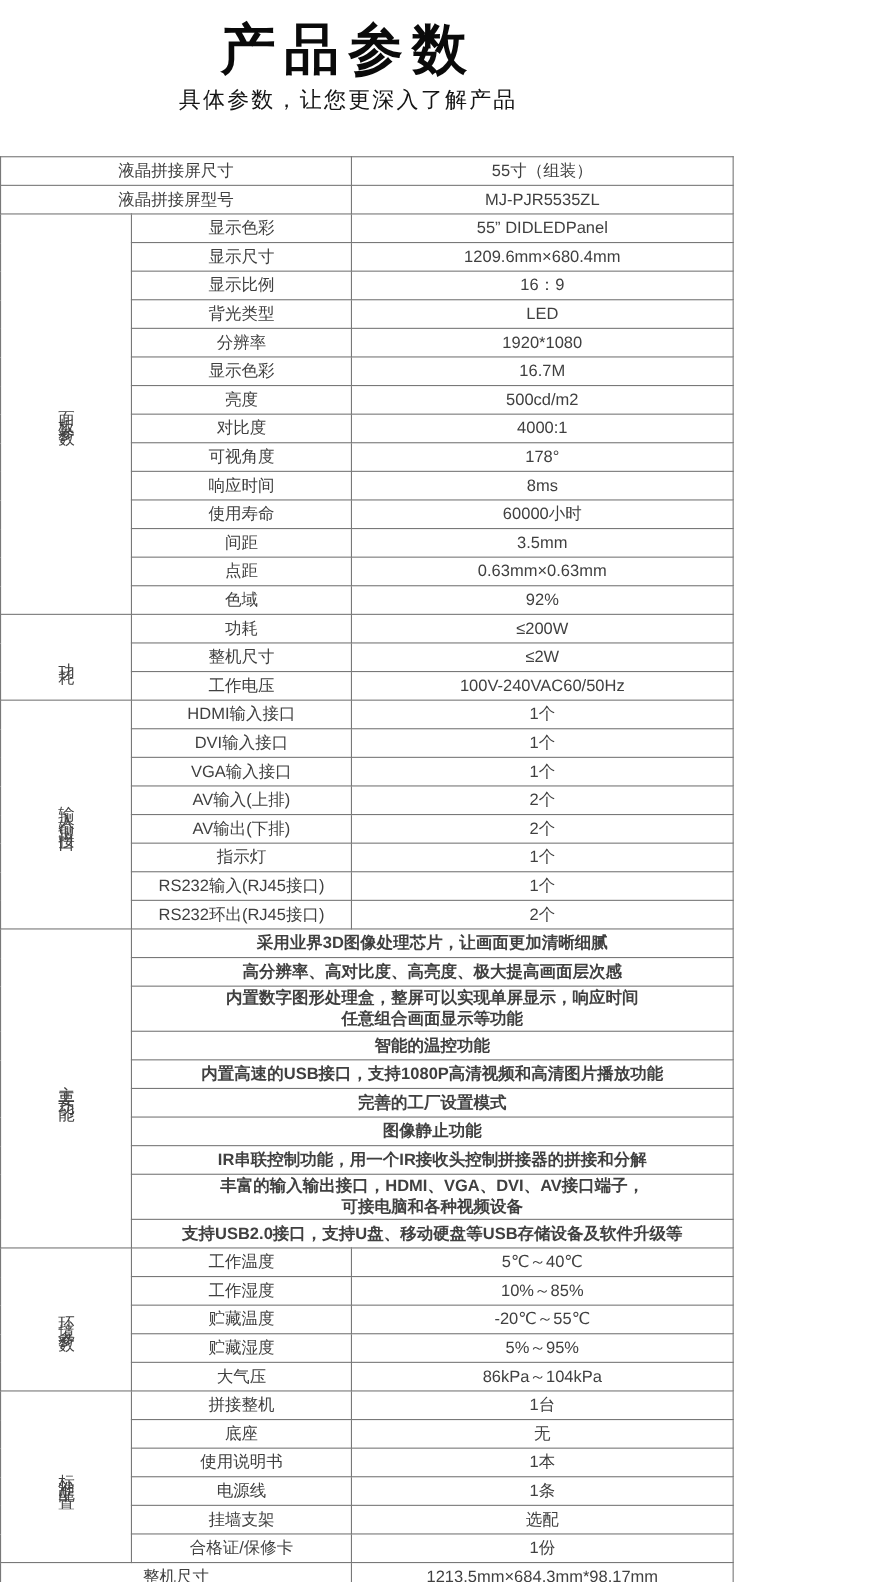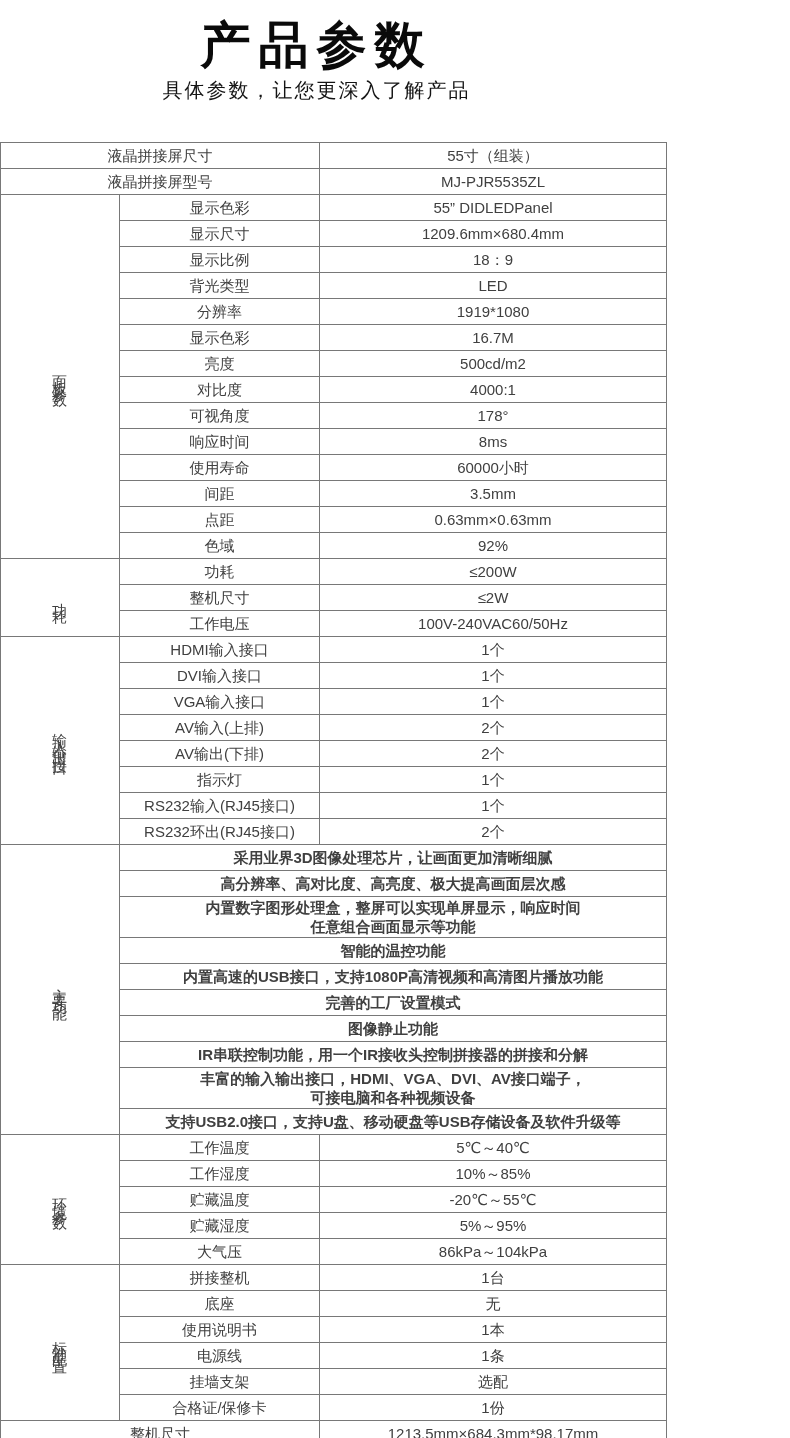--- a/index.html
+++ b/index.html
@@ -99,29 +99,29 @@
           <td class="section" rowspan="14"><span class="vtext">面板参数</span></td>
           <td class="label">显示色彩</td>
           <td class="value">55” DIDLEDPanel</td>
         </tr>
         <tr>
           <td class="label">显示尺寸</td>
           <td class="value">1209.6mm×680.4mm</td>
         </tr>
         <tr>
           <td class="label">显示比例</td>
-          <td class="value">18：9</td>
+          <td class="value">16：9</td>
         </tr>
         <tr>
           <td class="label">背光类型</td>
           <td class="value">LED</td>
         </tr>
         <tr>
           <td class="label">分辨率</td>
-          <td class="value">1919*1080</td>
+          <td class="value">1920*1080</td>
         </tr>
         <tr>
           <td class="label">显示色彩</td>
           <td class="value">16.7M</td>
         </tr>
         <tr>
           <td class="label">亮度</td>
           <td class="value">500cd/m2</td>
         </tr>
         <tr>

